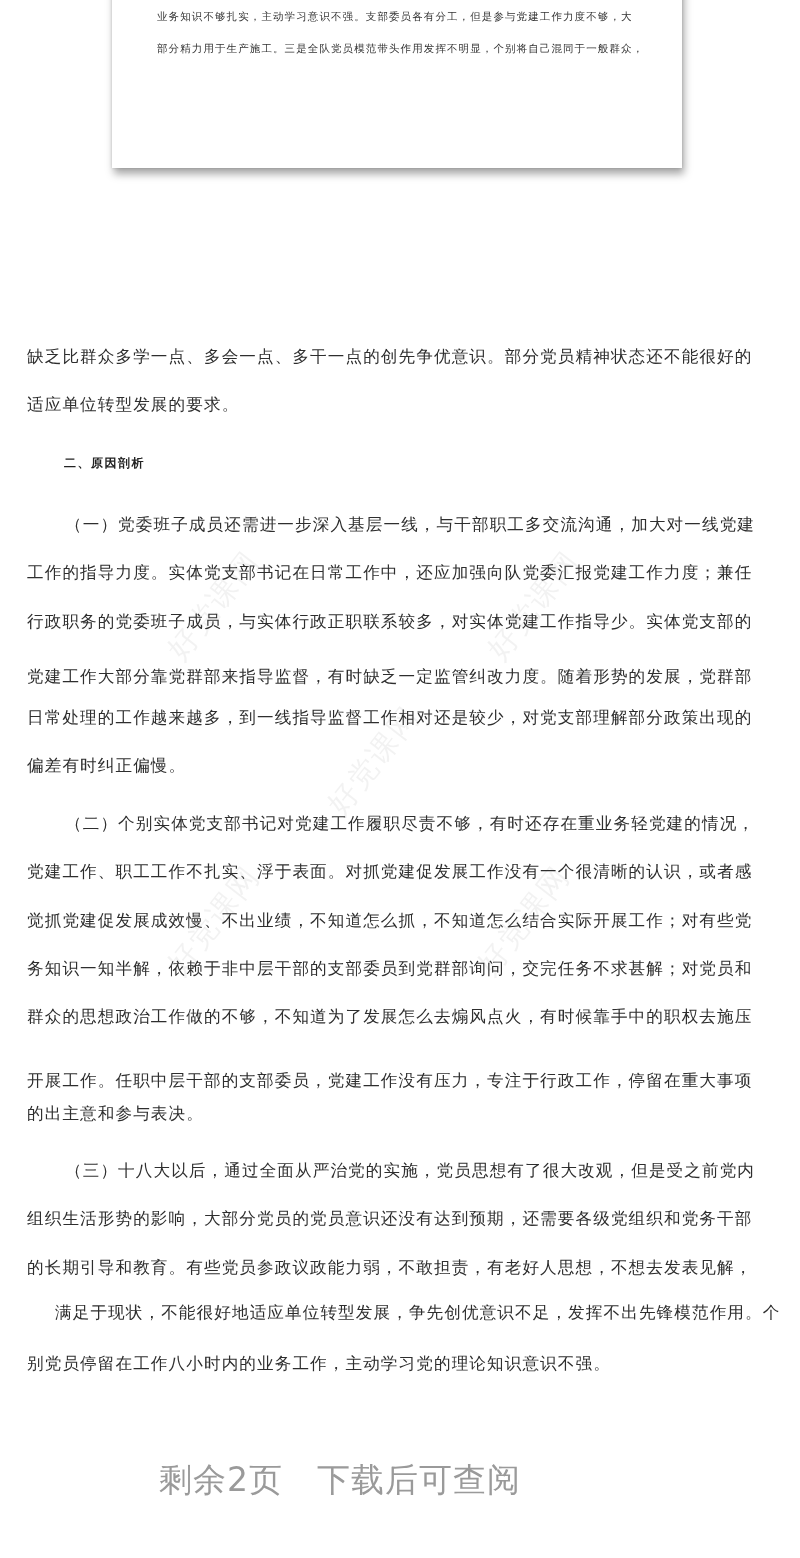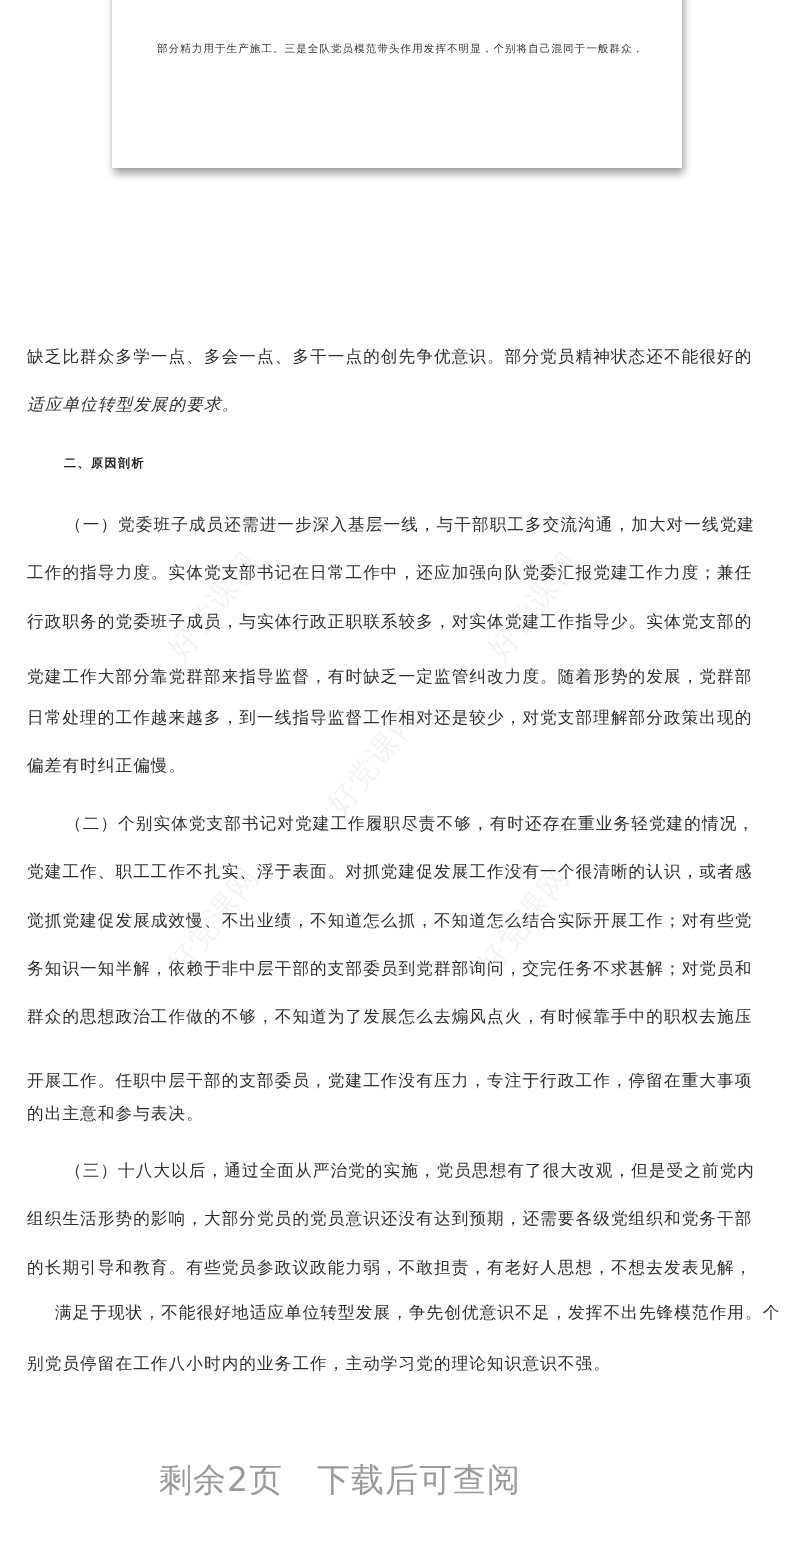--- a/index.html
+++ b/index.html
@@ -76,32 +76,33 @@
       letter-spacing: 1px;
       word-spacing: 0;
       cursor: pointer;
     }
     .cta .gap { display: inline-block; width: 34px; }
   </style>
 </head>
 <body>
 
 <div class="preview-page">
+  <div class="preview-line" style="top:30px;">业务知识不够扎实，主动学习意识不强。支部委员各有分工，但是参与党建工作力度不够，大</div>
   <div class="preview-line" style="top:62px;">部分精力用于生产施工。三是全队党员模范带头作用发挥不明显，个别将自己混同于一般群众，</div>
 </div>
 
 <div class="watermark" style="left:150px; top:585px;">好党课网</div>
 <div class="watermark" style="left:470px; top:585px;">好党课网</div>
 <div class="watermark" style="left:310px; top:740px;">好党课网</div>
 <div class="watermark" style="left:150px; top:900px;">好党课网</div>
 <div class="watermark" style="left:460px; top:900px;">好党课网</div>
 
 <div class="body-text" style="top:346px;">
   <div class="line" style="top:0px;">缺乏比群众多学一点、多会一点、多干一点的创先争优意识。部分党员精神状态还不能很好的</div>
-  <div class="line" style="top:48px;font-style:italic;">适应单位转型发展的要求。</div>
+  <div class="line" style="top:48px;">适应单位转型发展的要求。</div>
 </div>
 
 <div class="heading" style="top:455px;">二、原因剖析</div>
 
 <div class="body-text" style="top:514px;">
   <div class="line indent" style="top:0px;">（一）党委班子成员还需进一步深入基层一线，与干部职工多交流沟通，加大对一线党建</div>
   <div class="line" style="top:48px;">工作的指导力度。实体党支部书记在日常工作中，还应加强向队党委汇报党建工作力度；兼任</div>
   <div class="line" style="top:97px;text-align:center;">行政职务的党委班子成员，与实体行政正职联系较多，对实体党建工作指导少。实体党支部的</div>
   <div class="line" style="top:145px;margin-top:7px;">党建工作大部分靠党群部来指导监督，有时缺乏一定监管纠改力度。随着形势的发展，党群部</div>
   <div class="line" style="top:193px;">日常处理的工作越来越多，到一线指导监督工作相对还是较少，对党支部理解部分政策出现的</div>

